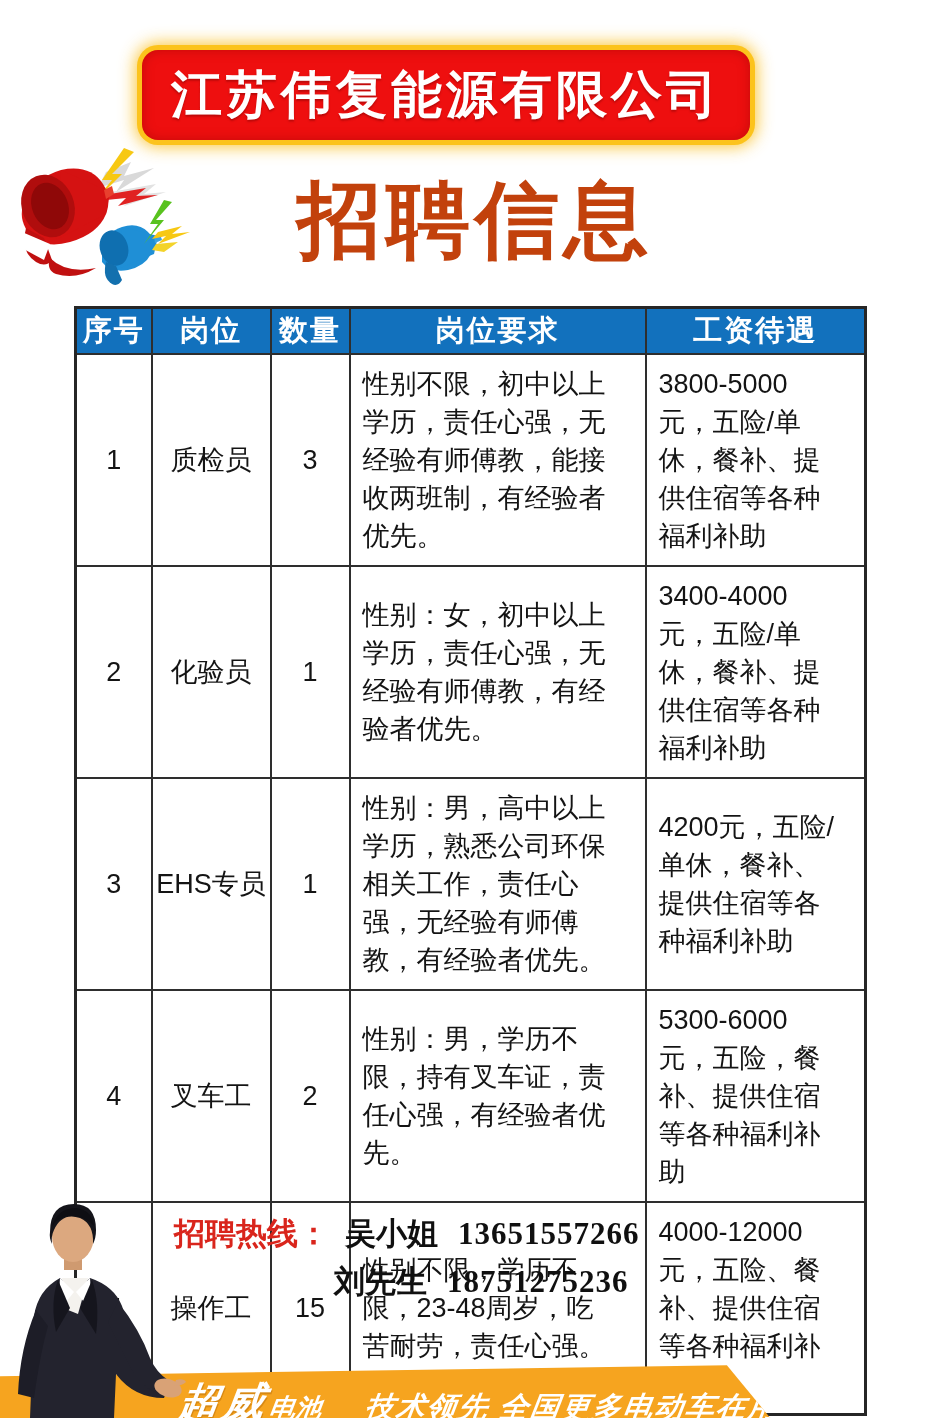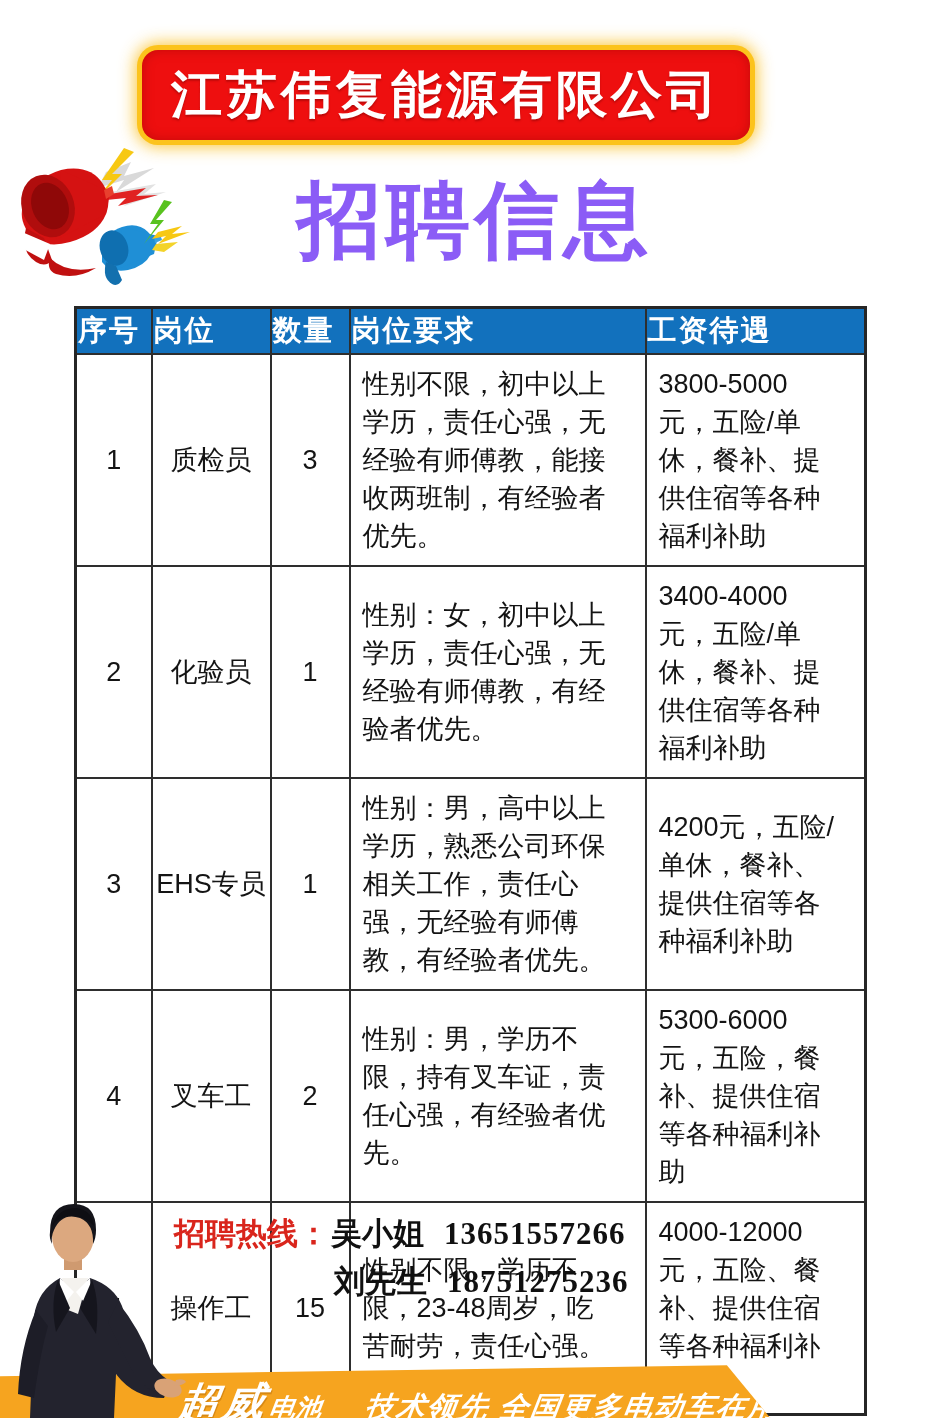--- a/index.html
+++ b/index.html
@@ -19,53 +19,53 @@
     text-shadow:0 2px 2px rgba(110,0,0,.4);
   }
 
   
   .megaphone{position:absolute;left:6px;top:140px;width:200px;height:150px;}
 
   
   .poster-title{
     position:absolute;left:190px;top:166px;width:570px;height:110px;
     display:flex;align-items:center;justify-content:center;
-    color:#8b5cf6;font-family:Liberation Serif, serif;font-weight:900;
+    color:#c2410c;font-family:Liberation Serif, serif;font-weight:900;
     font-size:84px;letter-spacing:5px;white-space:nowrap;
   }
 
   
   table.jobs{
     position:absolute;left:74px;top:306px;width:790px;
     border-collapse:collapse;table-layout:fixed;
     font-size:27px;color:#141414;
   }
   table.jobs th,table.jobs td{border:2px solid #2e2e2e;}
   table.jobs{border:3px solid #262626;}
   table.jobs thead th{
     background:#1271bd;color:#ffffff;height:42px;
-    font-size:29px;font-weight:600;letter-spacing:2px;text-align:left;
+    font-size:29px;font-weight:600;letter-spacing:2px;text-align:center;
   }
   table.jobs td{vertical-align:middle;line-height:38px;}
   td.c{text-align:center;}
   td.req,td.sal{text-align:left;padding:10px 24px 10px 12px;}
   tr.r1 td{height:158px;} tr.r2 td{height:164px;} tr.r3 td{height:172px;}
   tr.r4 td{height:164px;} tr.r5 td{height:160px;}
 
   
   .contact{
     position:absolute;left:174px;top:1210px;width:720px;
     font-family:"Liberation Serif",serif;font-weight:700;
     font-size:31px;color:#101010;
   }
   .contact .line{height:48px;line-height:48px;white-space:nowrap;}
   .contact .red{color:#d9251c;}
   .contact .indent{padding-left:160px;}
   .contact .phone{margin-left:20px;letter-spacing:1px;}
-  .contact .name2{margin-left:2px;font-family:Liberation Serif, serif;}
+  .contact .name2{margin-left:16px;font-family:Liberation Serif, serif;}
 
   
   .footer-banner{
     position:absolute;left:0;top:1363px;width:944px;height:55px;
     background:#f6a41f;
     clip-path:polygon(0 24%,77% 4%,81.6% 100%,0 100%);
     z-index:1;
   }
   .footer-inner{
     position:absolute;left:178px;top:12px;display:flex;align-items:baseline;

